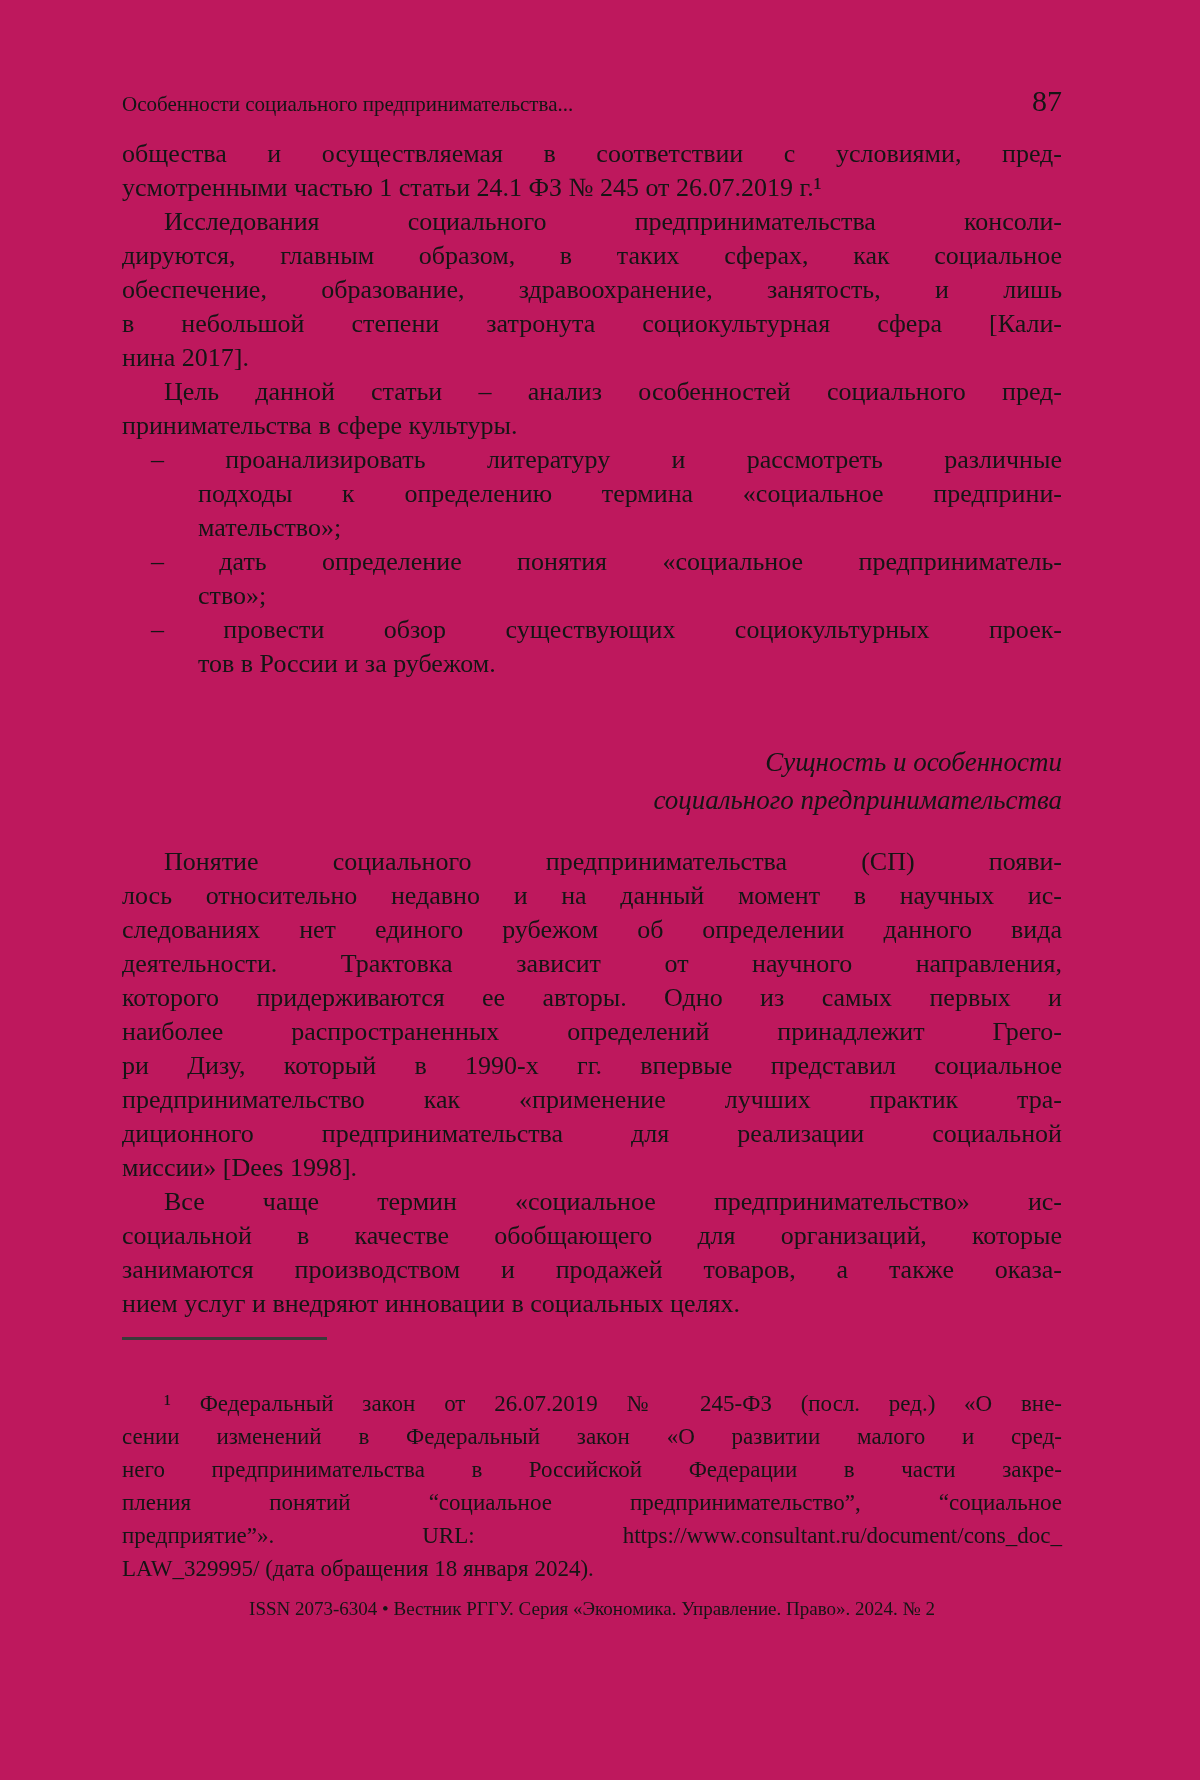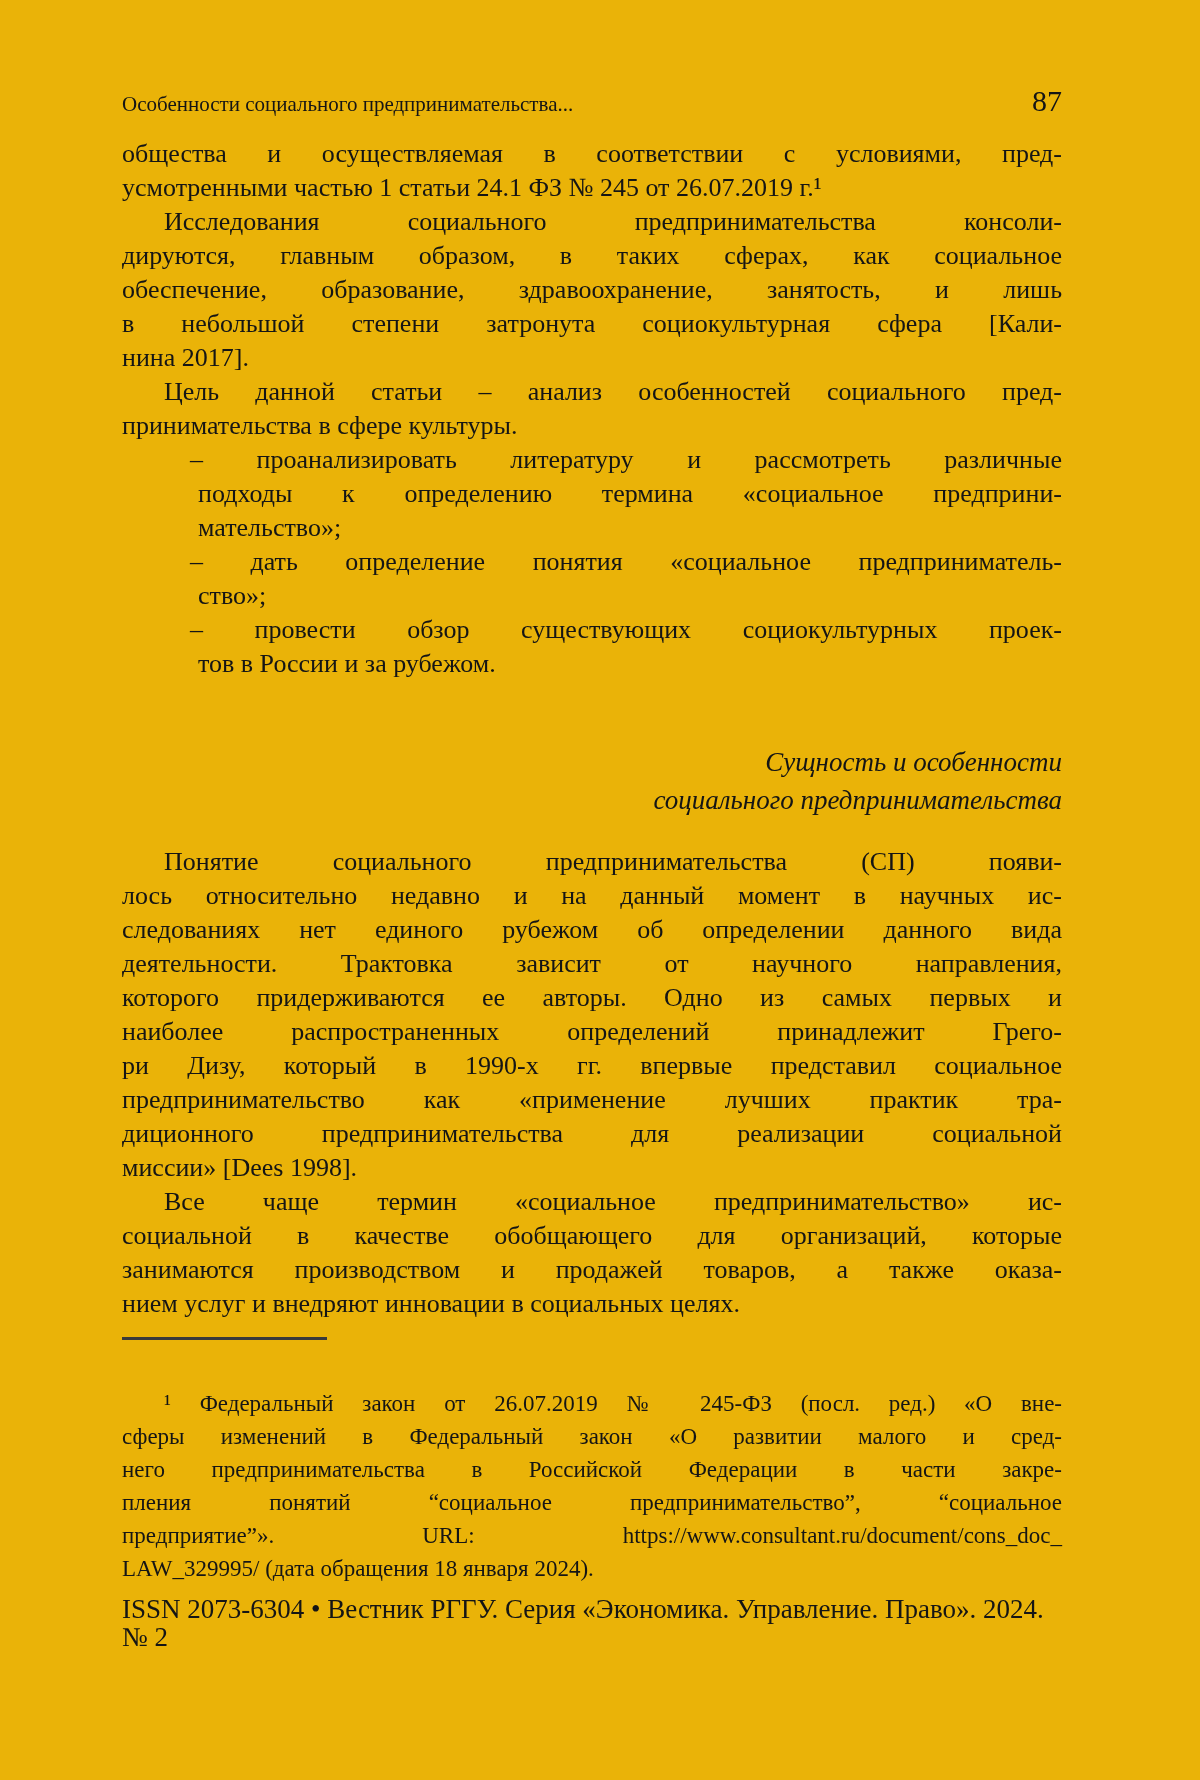--- a/index.html
+++ b/index.html
@@ -1,21 +1,21 @@
 <!DOCTYPE html>
 <html lang="ru"><head>
 <meta charset="utf-8">
 <style>
   html, body { margin: 0; padding: 0; background: #e8e8e8; }
   .page {
     position: relative;
     width: 1200px;
     height: 1780px;
     margin: 0 auto;
-    background: #eab308;
+    background: #be185d;
     color: #151515;
     font-family: "Liberation Serif", serif;
     box-sizing: border-box;
     padding: 86px 138px 0 122px;
     overflow: hidden;
   }
   
   .page-header {
     display: flex;
     justify-content: space-between;
@@ -23,21 +23,21 @@
     margin-bottom: 18px;
   }
   .running-title { font-size: 21px; line-height: 30px; }
   .page-number  { font-size: 30px; line-height: 30px; }
 
   
   .article-body { font-size: 26px; line-height: 34px; }
   .line { text-align: justify; text-align-last: justify; }
   .line.last { text-align-last: left; }
   .line.indent { text-indent: 42px; }
-  .line.li-first { margin-left: 68px; font-family: Liberation Serif, serif; }
+  .line.li-first { margin-left: 29px; font-family: Liberation Serif, serif; }
   .line.li-cont  { margin-left: 76px; }
 
   
   .section-heading {
     margin: 62px 0 26px 0;
     font-style: italic;
     font-size: 27px;
     line-height: 38px;
     text-align: right;
   }
@@ -47,23 +47,23 @@
     width: 205px;
     height: 0;
     border-top: 3px solid #3a3a3a;
     margin: 16px 0 10px 0;
   }
   .footnote { font-size: 23px; line-height: 33px; margin-top: 47px; }
 
   
   .journal-footer {
     margin-top: 10px;
-    font-size: 27px;
+    font-size: 19px;
     line-height: 28px;
-    text-align: left;
+    text-align: center;
   }
 </style>
 </head>
 <body>
 
 <div class="page">
 
   <div class="page-header">
     <span class="running-title">Особенности социального предпринимательства...</span>
     <span class="page-number">87</span>
@@ -107,21 +107,21 @@
       <div class="line indent">Все чаще термин «социальное предпринимательство» ис-</div>
       <div class="line">социальной в качестве обобщающего для организаций, которые</div>
       <div class="line">занимаются производством и продажей товаров, а также оказа-</div>
       <div class="line last">нием услуг и внедряют инновации в социальных целях.</div>
     </div>
 
   <div class="footnote-rule"></div>
 
   <div class="footnote">
       <div class="line indent">¹ Федеральный закон от 26.07.2019 № 245-ФЗ (посл. ред.) «О вне-</div>
-      <div class="line">сферы изменений в Федеральный закон «О развитии малого и сред-</div>
+      <div class="line">сении изменений в Федеральный закон «О развитии малого и сред-</div>
       <div class="line">него предпринимательства в Российской Федерации в части закре-</div>
       <div class="line">пления понятий “социальное предпринимательство”, “социальное</div>
       <div class="line">предприятие”». URL: https://www.consultant.ru/document/cons_doc_</div>
       <div class="line last">LAW_329995/ (дата обращения 18 января 2024).</div>
     </div>
 
   <div class="journal-footer">ISSN 2073-6304 • Вестник РГГУ. Серия «Экономика. Управление. Право». 2024. № 2</div>
 
 </div>
 

